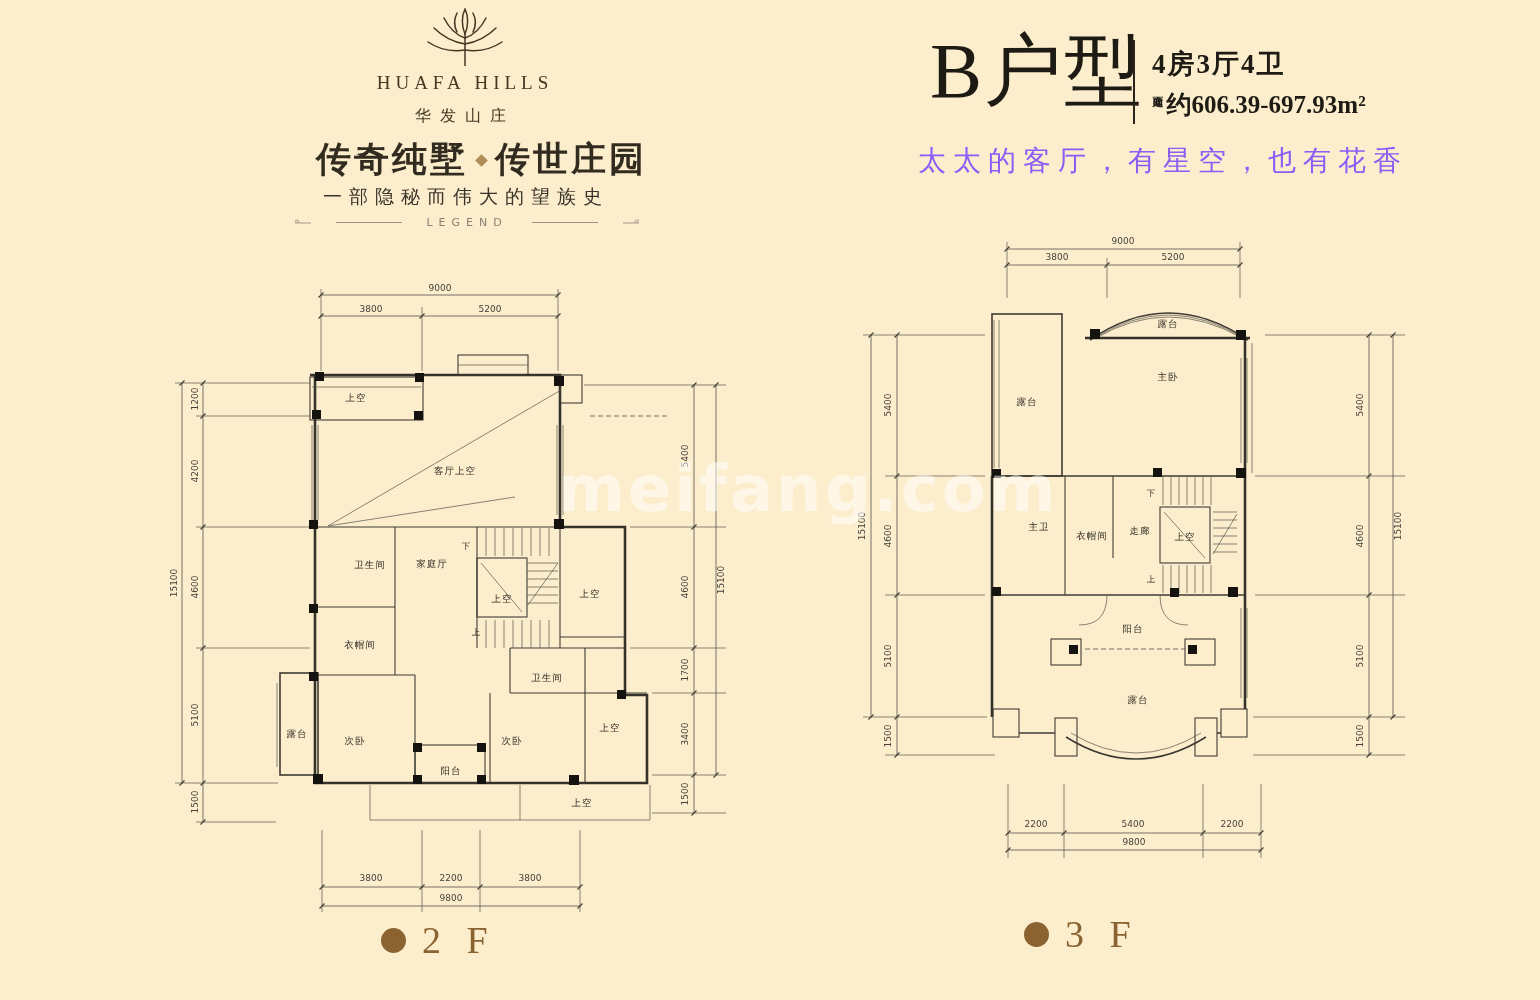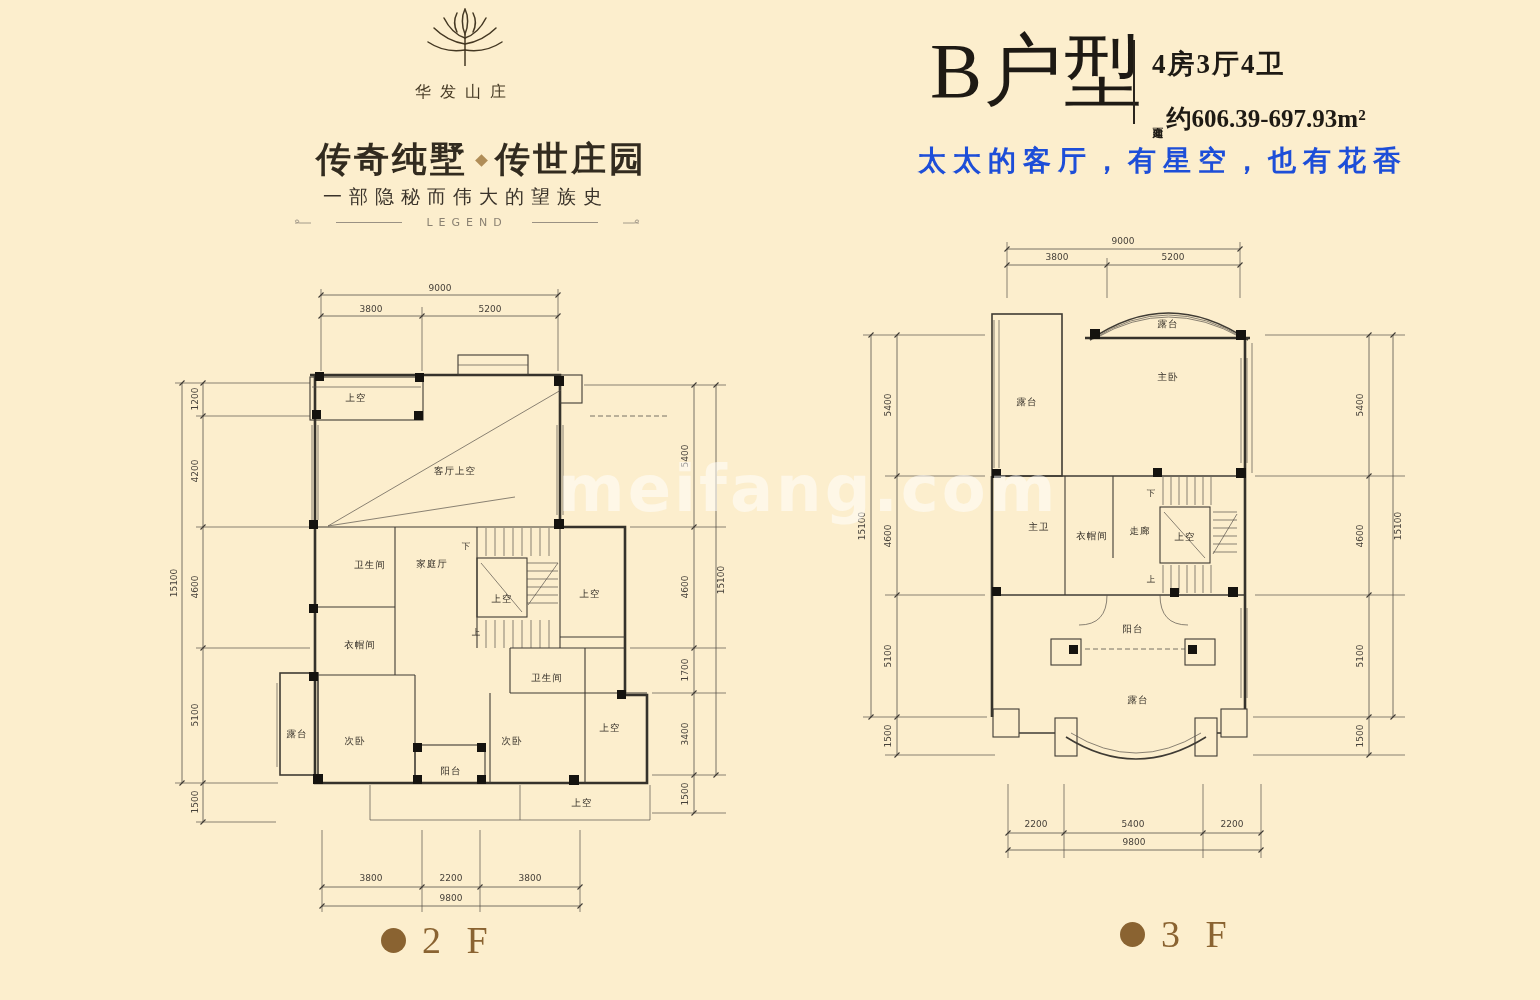--- a/index.html
+++ b/index.html
@@ -22,26 +22,26 @@
   .legendbar{left:292px;top:216px;width:350px;display:flex;align-items:center;gap:24px;color:#948b7c;}
   .legendbar .ln{flex:1;height:0;border-top:1px solid #9a9183;}
   .legendbar .txt{font-size:11px;letter-spacing:6px;color:#8a8172;font-family:"DejaVu Sans",sans-serif;}
 
   
   .unit-title{left:930px;top:28px;font-size:78px;font-weight:normal;color:#1e1a14;
               letter-spacing:2px;line-height:1.1;}
   .hdr-divider{left:1133px;top:40px;width:2px;height:84px;background:#2a251e;}
   .hdr-right{left:1152px;top:46px;}
   .hdr-rooms{font-size:27px;font-weight:bold;color:#1e1a14;letter-spacing:2px;}
-  .hdr-area{display:flex;align-items:center;margin-top:20px;}
+  .hdr-area{display:flex;margin-top:6px;}
   .hdr-area .stack{writing-mode:vertical-rl;text-orientation:upright;font-size:10.5px;
                    letter-spacing:0;line-height:1;color:#1e1a14;margin-right:4px;font-weight:bold;}
   .hdr-area .num{font-size:25px;font-weight:bold;color:#1e1a14;}
-  .slogan{left:918px;top:142px;font-size:28px;font-weight:bold;letter-spacing:7px;
-          color:#1d4ed8;white-space:nowrap;}
+  .slogan{left:918px;top:142px;font-size:28px;font-weight:normal;letter-spacing:7px;
+          color:#8b5cf6;white-space:nowrap;}
 
   
   svg text{font-family:"DejaVu Sans",sans-serif;}
   .dim{font-size:9px;fill:#46413a;}
   .room{font-size:9.5px;fill:#322d26;letter-spacing:1px;}
   .room-sm{font-size:8.5px;fill:#322d26;}
   .dimln{stroke:#55504a;stroke-width:0.8;}
   .thin{stroke:#57524a;stroke-width:0.7;fill:none;}
   .w1{stroke:#3f3b34;stroke-width:1.1;fill:none;}
   .w15{stroke:#3f3b34;stroke-width:1.6;fill:none;}
@@ -69,20 +69,21 @@
       <path d="M42,30 C33,27 26,20 21,10"></path>
       <path d="M42,30 C51,27 58,20 63,10"></path>
       <path d="M42,36 C30,34 20,29 11,20"></path>
       <path d="M42,36 C54,34 64,29 73,20"></path>
       <path d="M42,42 C30,44 17,42 5,34"></path>
       <path d="M42,42 C54,44 67,42 79,34"></path>
       <path d="M34,24 C31,18 31,11 34,5"></path>
       <path d="M50,24 C53,18 53,11 50,5"></path>
     </g>
   </svg>
+  <div class="logo-en">HUAFA HILLS</div>
   <div class="logo-cn">华发山庄</div>
 </div>
 
 <div class="abs tagline">
   <span>传奇纯墅</span><span class="orn"></span><span>传世庄园</span>
 </div>
 <div class="abs subline">一部隐秘而伟大的望族史</div>
 <div class="abs legendbar">
   <svg width="20" height="10" viewBox="0 0 20 10">
     <path d="M19,5 H8 C3,5 2,2 5,2 C8,2 7,6 3,5" stroke="#9a9183" fill="none" stroke-width="0.9"></path>
@@ -426,16 +427,16 @@
   <text class="room" x="278" y="404" text-anchor="middle">阳台</text>
   <text class="room" x="283" y="475" text-anchor="middle">露台</text>
   <text class="room-sm" x="296" y="268" text-anchor="middle">下</text>
   <text class="room-sm" x="296" y="354" text-anchor="middle">上</text>
 </svg>
 
 <div class="abs floor-label" style="left:381px;top:918px;">
   <span class="floor-dot"></span>
   <span class="floor-txt">2 F</span>
 </div>
-<div class="abs floor-label" style="left:1120px;top:912px;text-align:center;">
+<div class="abs floor-label" style="left:1024px;top:912px;text-align:center;">
   <span class="floor-dot"></span>
   <span class="floor-txt">3 F</span>
 </div>
 
 </body></html>

